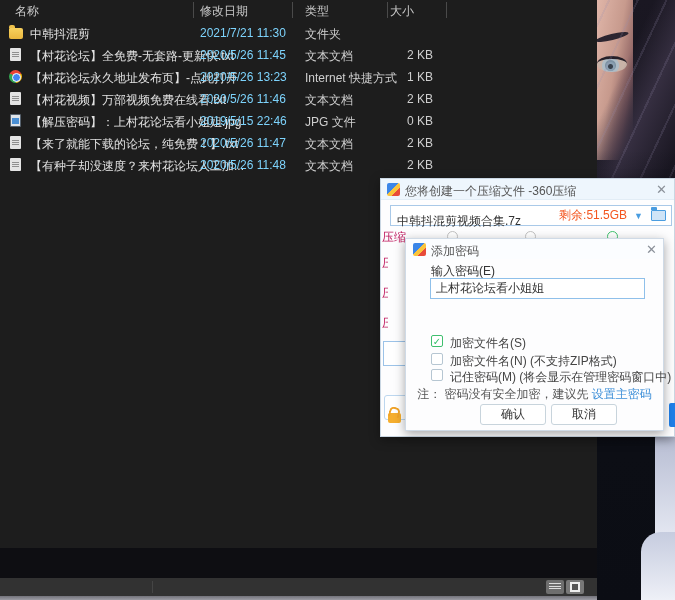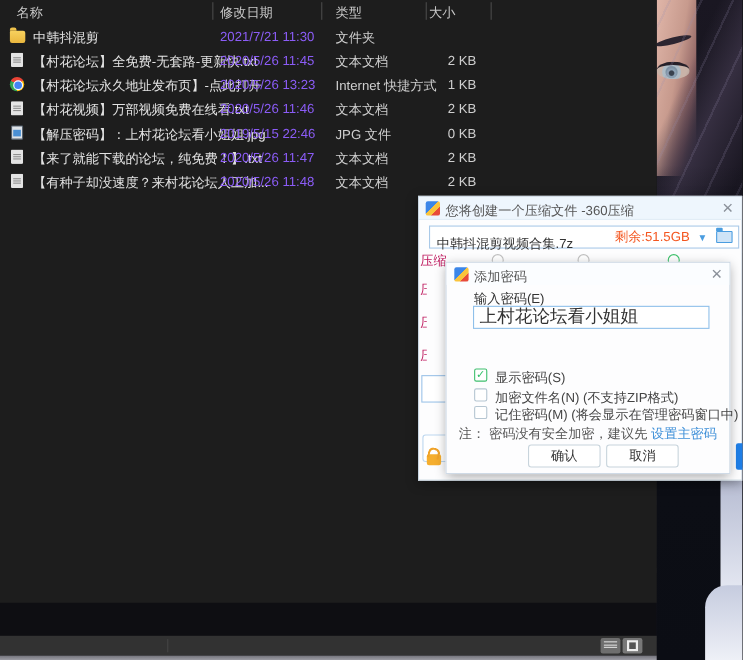--- a/index.html
+++ b/index.html
@@ -34,21 +34,21 @@
 
   
   .explorer { position:absolute; left:0; top:0; width:597px; height:548px; background:#1d1d1d; }
   .col-header { position:absolute; top:0; left:0; width:100%; height:20px; color:#c9c9c9; }
   .col-label { position:absolute; top:3px; white-space:nowrap; cursor:default; }
   .col-sep { position:absolute; top:2px; width:1px; height:16px; background:#4a4a4a; }
   .file-row { position:absolute; left:0; width:100%; height:22px; }
   .file-row span { white-space:nowrap; }
   .f-icon { position:absolute; left:9px; top:4px; width:14px; height:14px; }
   .cell-name { position:absolute; left:30px; top:4px; color:#e2e2e2; }
-  .cell-date { position:absolute; left:200px; top:4px; color:#8b5cf6;text-align:right; }
+  .cell-date { position:absolute; left:200px; top:4px; color:#7dd3fc;text-align:right; }
   .cell-type { position:absolute; left:305px; top:4px; color:#cfcfcf; }
   .cell-size { position:absolute; left:383px; top:4px; width:50px; text-align:right; color:#cfcfcf; }
 
   .icon-folder { background:linear-gradient(180deg,#f7d15e 0%,#eab73e 100%); border-radius:1px 2px 2px 2px; margin-top:2px; height:11px; position:relative; }
   .icon-folder:before { content:""; position:absolute; left:0; top:-3px; width:6px; height:3px;
     background:#eec14b; border-radius:2px 2px 0 0; }
   .icon-txt { background:#e4e4e4; width:11px; height:13px; margin-left:1px; border-radius:1px;
     background-image:linear-gradient(#8f8f8f 0 0),linear-gradient(#8f8f8f 0 0),linear-gradient(#8f8f8f 0 0);
     background-repeat:no-repeat; background-size:7px 1px;
     background-position:2px 4px,2px 6px,2px 8px; }
@@ -101,21 +101,21 @@
   .lock:before { content:""; position:absolute; left:1px; top:-6px; width:7px; height:8px;
     border:2px solid #f0a328; border-bottom:none; border-radius:5px 5px 0 0; transform:rotate(14deg); }
   .compress-btn-sliver { position:absolute; left:288px; top:224px; width:7px; height:24px;
     background:#1f7fe8; border-radius:2px 0 0 2px; cursor:pointer; }
 
   
   .pwd-dlg { left:405px; top:238px; width:259px; height:193px; border-color:#cfdae6; }
   .pwd-dlg .dlg-titlebar { height:20px; background:#fbfdff;text-align:center; }
   .pwd-label { position:absolute; left:25px; top:24px; color:#333; }
   .pwd-input { position:absolute; left:24px; top:39px; width:215px; height:21px;
-    border:1px solid #8fc0ea; background:#fff; color:#333; font-size:16px; padding:0 5px;
+    border:1px solid #8fc0ea; background:#fff; color:#333; font-size:12px; padding:0 5px;
     font-family:"Liberation Sans", sans-serif; }
   .cb-row { position:absolute; left:25px; height:14px; cursor:pointer; }
   .cb-box { position:absolute; left:0; top:0; width:12px; height:12px; border:1px solid #b6c6d2;
     border-radius:2px; background:#fff; color:#2fbf68; font-size:10px; line-height:11px; text-align:center; }
   .cb-checked .cb-box { border-color:#3fbf6e; }
   .cb-label { position:absolute; left:19px; top:0px; white-space:nowrap; color:#444; }
   .pwd-note { position:absolute; left:0; top:147px; width:100%; text-align:center; color:#555; white-space:nowrap; }
   .note-link { color:#3d8fd8; cursor:pointer; }
   .dlg-btn { position:absolute; top:165px; width:66px; height:21px; background:#fff;
     border:1px solid #c8d4dc; border-radius:3px; color:#333; text-align:center; line-height:19px; cursor:pointer; }
@@ -242,21 +242,21 @@
     <div class="dlg-titlebar">
       <div class="logo360" style="left:7px;top:4px"></div>
       <span class="dlg-title" style="left:25px;top:4px">添加密码</span>
       <span class="close-x" style="right:6px;top:3px">✕</span>
     </div>
     <span class="pwd-label">输入密码(E)</span>
     <input class="pwd-input" type="text" value="上村花论坛看小姐姐" style="">
 
     <div class="cb-row cb-checked" style="top:96px">
       <span class="cb-box">✓</span>
-      <span class="cb-label">显示密码(S)</span>
+      <span class="cb-label">加密文件名(S)</span>
     </div>
     <div class="cb-row" style="top:114px">
       <span class="cb-box"></span>
       <span class="cb-label">加密文件名(N) (不支持ZIP格式)</span>
     </div>
     <div class="cb-row" style="top:130px">
       <span class="cb-box"></span>
       <span class="cb-label">记住密码(M) (将会显示在管理密码窗口中)</span>
     </div>
 

